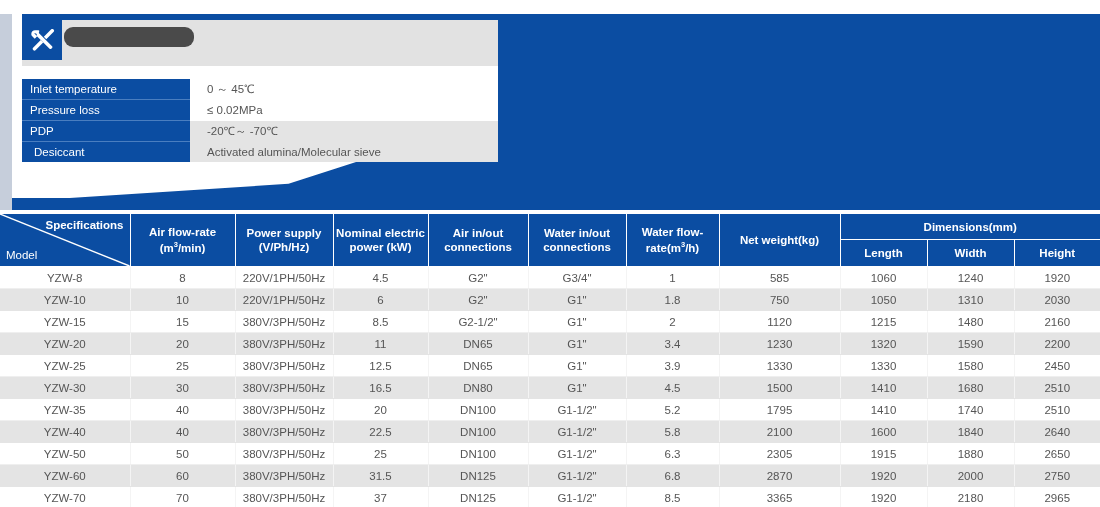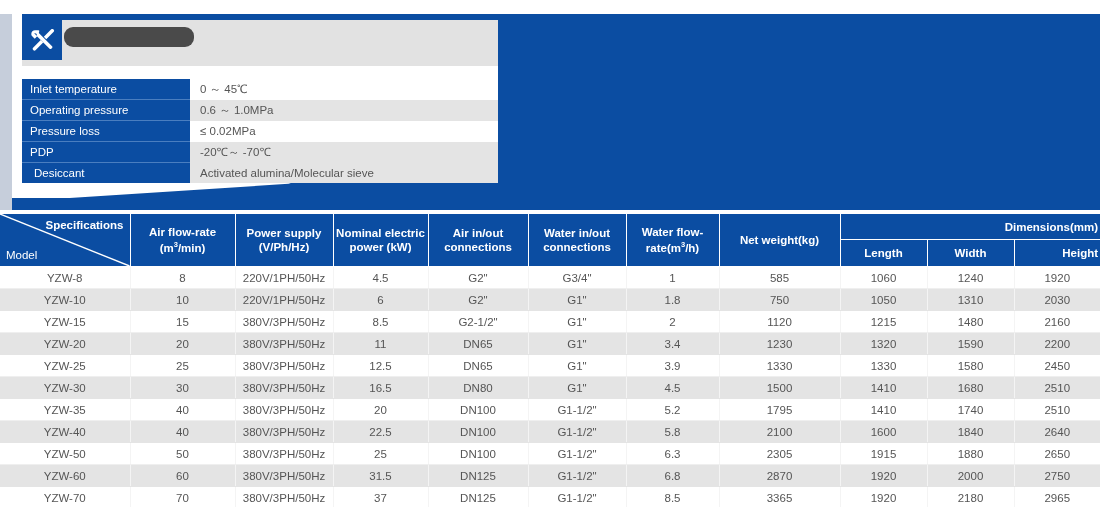--- a/index.html
+++ b/index.html
@@ -64,21 +64,21 @@
   #spec-table td{
     height:20px;line-height:20px;font-size:11.5px;
     padding:0 0 0 8px;vertical-align:middle;
   }
   #spec-table td.lbl{
     width:156px;background:#0b4da2;color:#ffffff;
     border-bottom:1px solid #4a7ec0;
   }
   #spec-table tr:last-child td.lbl{border-bottom:none;padding-left:12px;}
   #spec-table td.val{
-    color:#555555;padding-left:10px;background:transparent;
+    color:#555555;padding-left:17px;background:transparent;
   }
   #spec-table tr.alt td.val{background:#e4e4e4;}
 
   
   #header-notch{
     position:absolute;left:12px;top:198px;width:42px;height:12px;
     background:#0b4da2;
   }
   #header-notch-strip{
     position:absolute;left:0;top:198px;width:12px;height:12px;
@@ -90,21 +90,21 @@
     position:absolute;left:0;top:214px;width:1100px;
     border-collapse:collapse;table-layout:fixed;
     font-size:11.5px;
   }
   #grid th{
     background:#0b4da2;color:#ffffff;font-weight:bold;
     border-right:1px solid #ffffff;border-bottom:1px solid #ffffff;
     line-height:1.25;padding:2px 2px;
     text-align:center;vertical-align:middle;
   }
-  #grid th.last{border-right:none;text-align:right;}
+  #grid th.last{border-right:none;}
   #grid td{
     height:19px;color:#555555;text-align:center;
     border-bottom:1px solid #efefef;
     border-right:1px solid #f4f4f4;
     vertical-align:middle;
   }
   #grid td.last{border-right:none;}
   #grid tr.alt td{background:#e4e4e4;border-bottom:1px solid #e4e4e4;}
 
   
@@ -149,24 +149,20 @@
     </g>
   </svg>
   <div id="title-redacted"></div>
 </div>
 
 <table id="spec-table">
   <tbody>
     <tr>
       <td class="lbl">Inlet temperature</td>
       <td class="val">0 ～ 45℃</td>
-    </tr>
-    <tr class="alt">
-      <td class="lbl">Operating pressure</td>
-      <td class="val">0.6 ～ 1.0MPa</td>
     </tr>
     <tr>
       <td class="lbl">Pressure loss</td>
       <td class="val">≤ 0.02MPa</td>
     </tr>
     <tr class="alt">
       <td class="lbl">PDP</td>
       <td class="val">-20℃～ -70℃</td>
     </tr>
     <tr class="alt">

